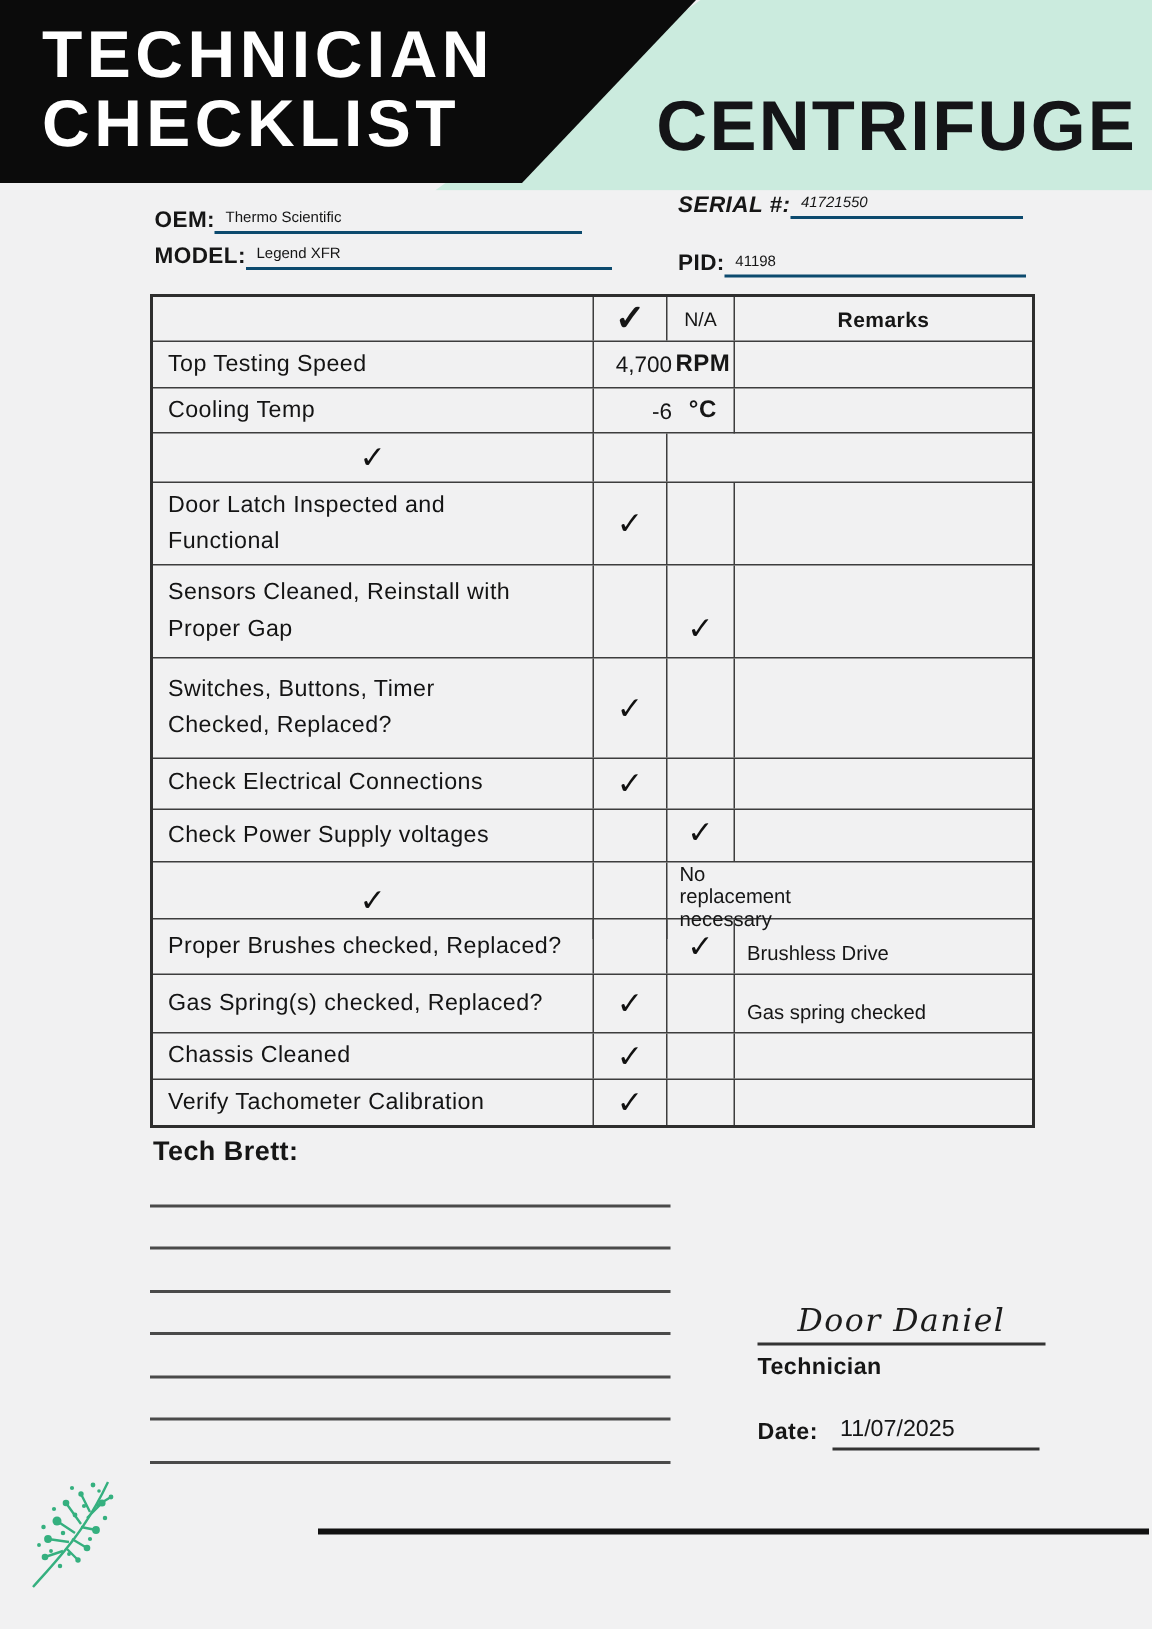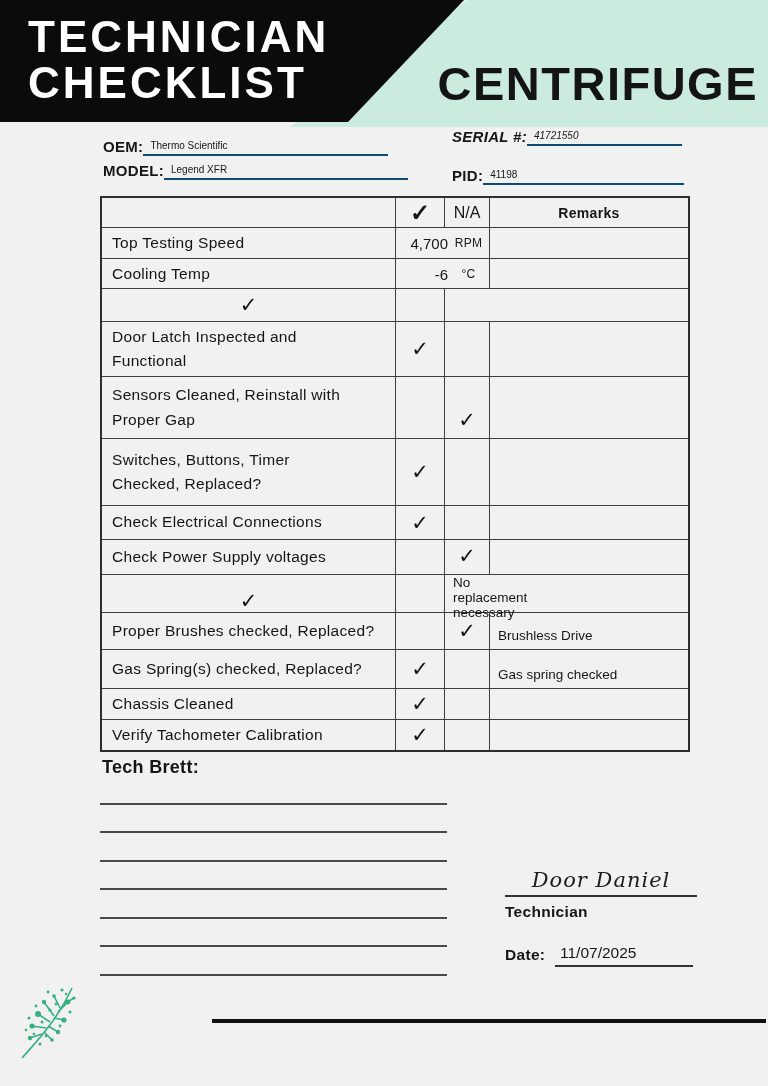--- a/index.html
+++ b/index.html
@@ -33,26 +33,26 @@
     border-bottom:1.5px solid #3d3d3d;box-sizing:border-box;}
   .trow.merged{grid-template-columns:294px 94px 1fr;}
   .trow:last-child{border-bottom:none;}
   .cell{box-sizing:border-box;border-right:1.5px solid #3d3d3d;display:flex;align-items:center;}
   .cell:last-child{border-right:none;}
   .task{padding:3px 6px 3px 10px;font-size:15.5px;letter-spacing:.3px;
     white-space:pre-line;line-height:1.55;color:#141414;}
   .ck{justify-content:center;font-size:21px;font-weight:400;color:#111;}
   .ck.low{align-items:flex-end;padding-bottom:6px;}
   .hck{justify-content:center;font-size:24px;font-weight:700;}
-  .hna{justify-content:center;font-size:16px;font-weight:500;}
+  .hna{justify-content:center;font-size:13px;font-weight:500;}
   .hrem{justify-content:center;font-size:14px;font-weight:700;letter-spacing:.3px;}
   .remarks{font-size:13.5px;align-items:flex-end;padding:0 16px 6px 8px;color:#161616;}
   .vwrap{display:flex;width:100%;align-items:center;}
   .val{flex:0 0 52px;text-align:right;font-size:15px;}
-  .unit{flex:1;text-align:center;font-size:12px;font-weight:400;letter-spacing:.3px;}
+  .unit{flex:1;text-align:center;font-size:16px;font-weight:700;letter-spacing:.3px;}
   
   .notes-head{position:absolute;left:102px;top:757px;font-size:18px;font-weight:700;letter-spacing:.3px;}
   .notes{position:absolute;left:100px;top:776px;width:347px;}
   .note-line{height:26.5px;border-bottom:2px solid #4a4a4a;}
   
   .sig-name{position:absolute;left:505px;top:868px;width:192px;text-align:center;
     font-family:"DejaVu Serif", serif;font-style:italic;font-size:21px;color:#1c1c1c;letter-spacing:1px;}
   .sig-line{position:absolute;left:505px;top:895px;width:192px;height:2px;background:#333;}
   .sig-role{position:absolute;left:505px;top:903px;font-size:15.5px;font-weight:700;letter-spacing:.3px;}
   .date-label{position:absolute;left:505px;top:946px;font-size:15.5px;font-weight:700;letter-spacing:.3px;}

